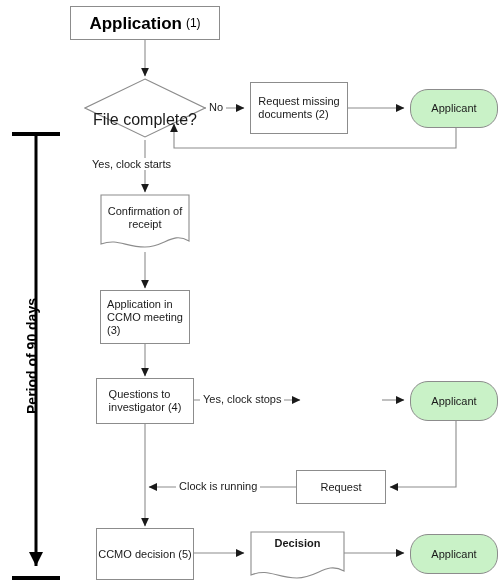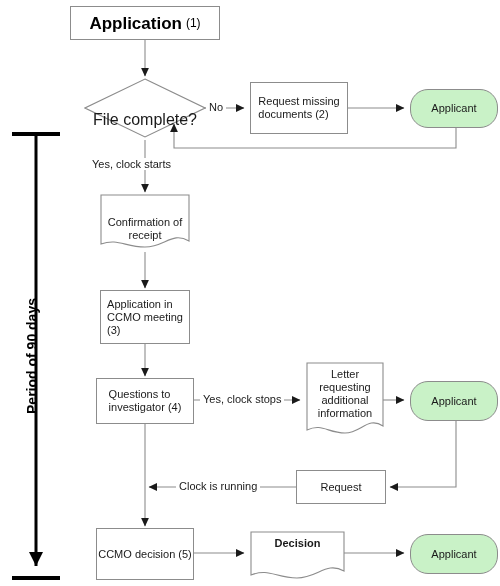--- a/index.html
+++ b/index.html
@@ -195,40 +195,31 @@
 
   <div class="node rect stack" style="left:250px; top:82px; width:98px; height:52px; white-space:pre-line;">Request missing
 documents (2)</div>
 
   <div class="node capsule" style="left:410px; top:89px; width:88px; height:39px;">Applicant</div>
 
   <div class="doc-wrap" style="left:100px; top:194px; width:90px; height:58px;">
     <svg width="90" height="58" viewBox="0 0 90 58">
       <path d="M1,1 L89,1 L89,47 C72,37 65,53 45,53 C25,53 18,44 1,50 z" fill="#ffffff" stroke="#8c8c8c" stroke-width="1.1"></path>
     </svg>
-    <div class="doc-label" style="padding-top:22px; white-space:pre-line;text-align:center;">Confirmation of
+    <div class="doc-label" style="padding-top:11px; white-space:pre-line;text-align:center;">Confirmation of
 receipt</div>
   </div>
 
   <div class="node rect stack" style="left:100px; top:290px; width:90px; height:54px; white-space:pre-line;">Application in
 CCMO meeting
 (3)</div>
 
   <div class="node rect stack" style="left:96px; top:378px; width:98px; height:46px; white-space:pre-line;">Questions to
 investigator (4)</div>
 
-  <div class="doc-wrap" style="left:306px; top:362px; width:78px; height:76px;">
-    <svg width="78" height="76" viewBox="0 0 78 76">
-      <path d="M1,1 L77,1 L77,64 C62,54 55,71 39,71 C22,71 16,61 1,68 z" fill="#ffffff" stroke="#8c8c8c" stroke-width="1.1"></path>
-    </svg>
-    <div class="doc-label" style="padding-top:6px; white-space:pre-line;">Letter
-requesting
-additional
-information</div>
-  </div>
 
   <div class="node capsule" style="left:410px; top:381px; width:88px; height:40px;">Applicant</div>
 
   <div class="node rect" style="left:296px; top:470px; width:90px; height:34px;">Request</div>
 
   <div class="node rect" style="left:96px; top:528px; width:98px; height:52px;">CCMO decision (5)</div>
 
   <div class="doc-wrap" style="left:250px; top:531px; width:95px; height:50px;">
     <svg width="95" height="50" viewBox="0 0 95 50">
       <path d="M1,1 L94,1 L94,40 C76,30 68,47 47,47 C26,47 19,37 1,44 z" fill="#ffffff" stroke="#8c8c8c" stroke-width="1.1"></path>

